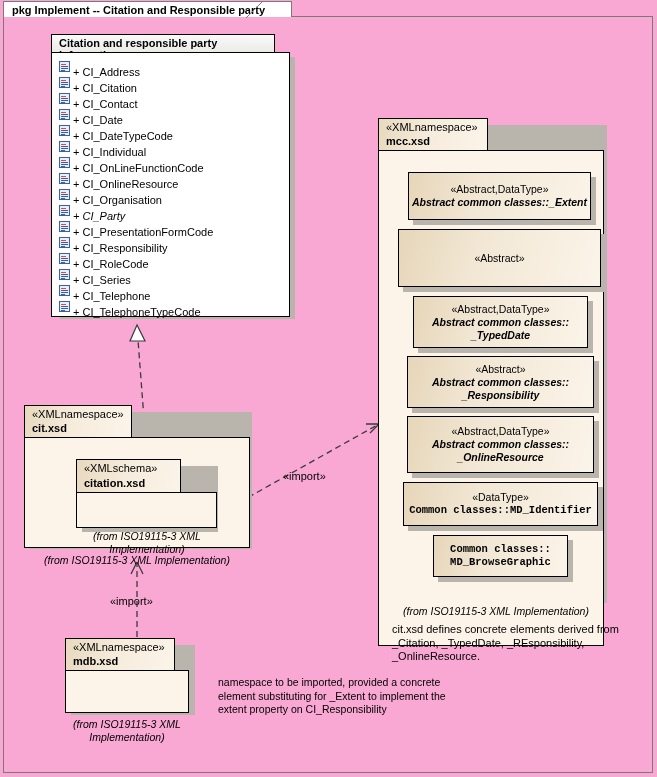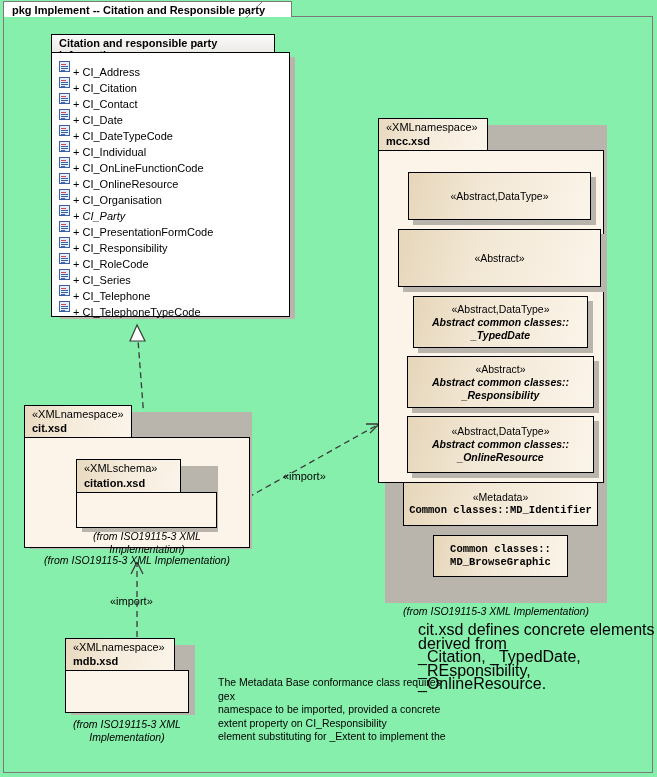--- a/index.html
+++ b/index.html
@@ -1,17 +1,17 @@
 <!DOCTYPE html>
 <html><head>
 <meta charset="utf-8">
 <style>
   html,body{margin:0;padding:0;background:#fff;}
   body{font-family:"Liberation Sans",sans-serif;}
-  #canvas{position:relative;width:657px;height:777px;overflow:hidden;background:#86efac;}
+  #canvas{position:relative;width:657px;height:777px;overflow:hidden;background:#f9a8d4;}
 
   
   .frame{position:absolute;left:3px;top:16px;width:650px;height:757px;border:1px solid #7a7a7a;background:transparent;box-sizing:border-box;}
   .frame-tab{position:absolute;left:3px;top:1px;height:16px;box-sizing:border-box;
     border:1px solid #7a7a7a;border-bottom:none;background:#fff;
     padding:0 26px 0 8px;line-height:16px;font-size:11px;font-weight:bold;color:#000;white-space:nowrap;}
   .frame-tab-slant{position:absolute;top:1px;width:18px;height:17px;overflow:hidden;}
   .frame-tab-slant svg{display:block;}
 
   
@@ -37,21 +37,21 @@
 
   
   .cbox{position:absolute;box-sizing:border-box;border:1px solid #000;
     background:linear-gradient(105deg,#e6d6b9 0%,#f2e7d4 38%,#fbf4e9 100%);
     text-align:center;font-size:10.5px;color:#000;line-height:13px;}
   .cbox .s{display:block;font-weight:normal;}
   .cbox .n{display:block;font-weight:bold;font-style:italic;}
   .cbox .np{display:block;font-weight:bold;font-style:normal;font-family:Liberation Mono, monospace;}
 
   .note{position:absolute;font-size:10.5px;color:#000;line-height:13.5px;}
-  .note-c{position:absolute;font-size:16px;color:#000;line-height:13.5px;margin-left:26px;}
+  .note-c{position:absolute;font-size:11px;color:#000;line-height:13.5px;}
 
   .imp-lbl{position:absolute;font-size:11px;color:#000;}
 
   svg.ov{position:absolute;left:0;top:0;width:657px;height:777px;overflow:visible;pointer-events:none;}
 </style>
 </head>
 <body>
 
 <div id="canvas">
 
@@ -227,25 +227,26 @@
           <span class="cls-txt">+ CI_TelephoneTypeCode</span>
         </div>
       </div>
   </div>
 
   <div class="shadow" style="left:385px;top:125px;width:222px;height:478px;"></div>
   <div class="pkg-tab tan" style="left:378px;top:118px;width:110px;height:33px;">
     <div class="stereo" style="position:absolute;left:7px;top:2px;">«XMLnamespace»</div>
     <div class="pkgname" style="position:absolute;left:7px;top:16px;">mcc.xsd</div>
   </div>
-  <div class="pkg-body tan-flat" style="left:378px;top:150px;width:226px;height:333px;padding-left:40px;">
+  <div class="pkg-body tan-flat" style="left:378px;top:150px;width:226px;height:496px;padding-left:40px;">
     <div id="mcc-classes">
         <div class="shadow" style="left: 34px; top: 26px; width: 183px; height: 48px;"></div>
         <div class="cbox" style="left: 29px; top: 21px; width: 183px; height: 48px; display: flex; flex-direction: column; align-items: center; justify-content: center;">
           <span class="s">«Abstract,DataType»</span>
+          <span class="n">Abstract common classes::_Extent</span>
         </div>
         <div class="shadow" style="left: 24px; top: 83px; width: 203px; height: 58px;"></div>
         <div class="cbox" style="left: 19px; top: 78px; width: 203px; height: 58px; display: flex; flex-direction: column; align-items: center; justify-content: center;">
           <span class="s">«Abstract»</span>
         </div>
         <div class="shadow" style="left: 39px; top: 150px; width: 175px; height: 52px;"></div>
         <div class="cbox" style="left: 34px; top: 145px; width: 175px; height: 52px; display: flex; flex-direction: column; align-items: center; justify-content: center;">
           <span class="s">«Abstract,DataType»</span>
           <span class="n">Abstract common classes::</span>
           <span class="n">_TypedDate</span>
@@ -257,21 +258,21 @@
           <span class="n">_Responsibility</span>
         </div>
         <div class="shadow" style="left: 33px; top: 270px; width: 187px; height: 57px;"></div>
         <div class="cbox" style="left: 28px; top: 265px; width: 187px; height: 57px; display: flex; flex-direction: column; align-items: center; justify-content: center;">
           <span class="s">«Abstract,DataType»</span>
           <span class="n">Abstract common classes::</span>
           <span class="n">_OnlineResource</span>
         </div>
         <div class="shadow" style="left: 29px; top: 336px; width: 195px; height: 44px;"></div>
         <div class="cbox" style="left: 24px; top: 331px; width: 195px; height: 44px; display: flex; flex-direction: column; align-items: center; justify-content: center;">
-          <span class="s">«Metadata»</span>
+          <span class="s">«DataType»</span>
           <span class="np">Common classes::MD_Identifier</span>
         </div>
         <div class="shadow" style="left: 59px; top: 389px; width: 135px; height: 42px;"></div>
         <div class="cbox" style="left: 54px; top: 384px; width: 135px; height: 42px; display: flex; flex-direction: column; align-items: center; justify-content: center;">
           <span class="np">Common classes::</span>
           <span class="np">MD_BrowseGraphic</span>
         </div>
       </div>
   </div>
   <div class="from" style="left:390px;top:605px;width:212px;">(from ISO19115-3 XML Implementation)</div>
@@ -308,19 +309,18 @@
   <div class="pkg-body tan-flat" style="left:65px;top:670px;width:124px;height:43px;"></div>
   <div class="from" style="left:60px;top:718px;width:134px;">
     <div>(from ISO19115-3 XML</div>
     <div>Implementation)</div>
   </div>
 
   <div class="imp-lbl" style="left:283px;top:470px;">«import»</div>
   <div class="imp-lbl" style="left:110px;top:595px;">«import»</div>
 
   <div class="note" style="left:218px;top:676px;width:240px;">
-    <div>The Metadata Base conformance class requires gex</div>
     <div>namespace to be imported, provided a concrete</div>
+    <div>element substituting for _Extent to implement the</div>
     <div>extent property on CI_Responsibility</div>
-    <div>element substituting for _Extent to implement the</div>
   </div>
 
 </div>
 
 </body></html>

